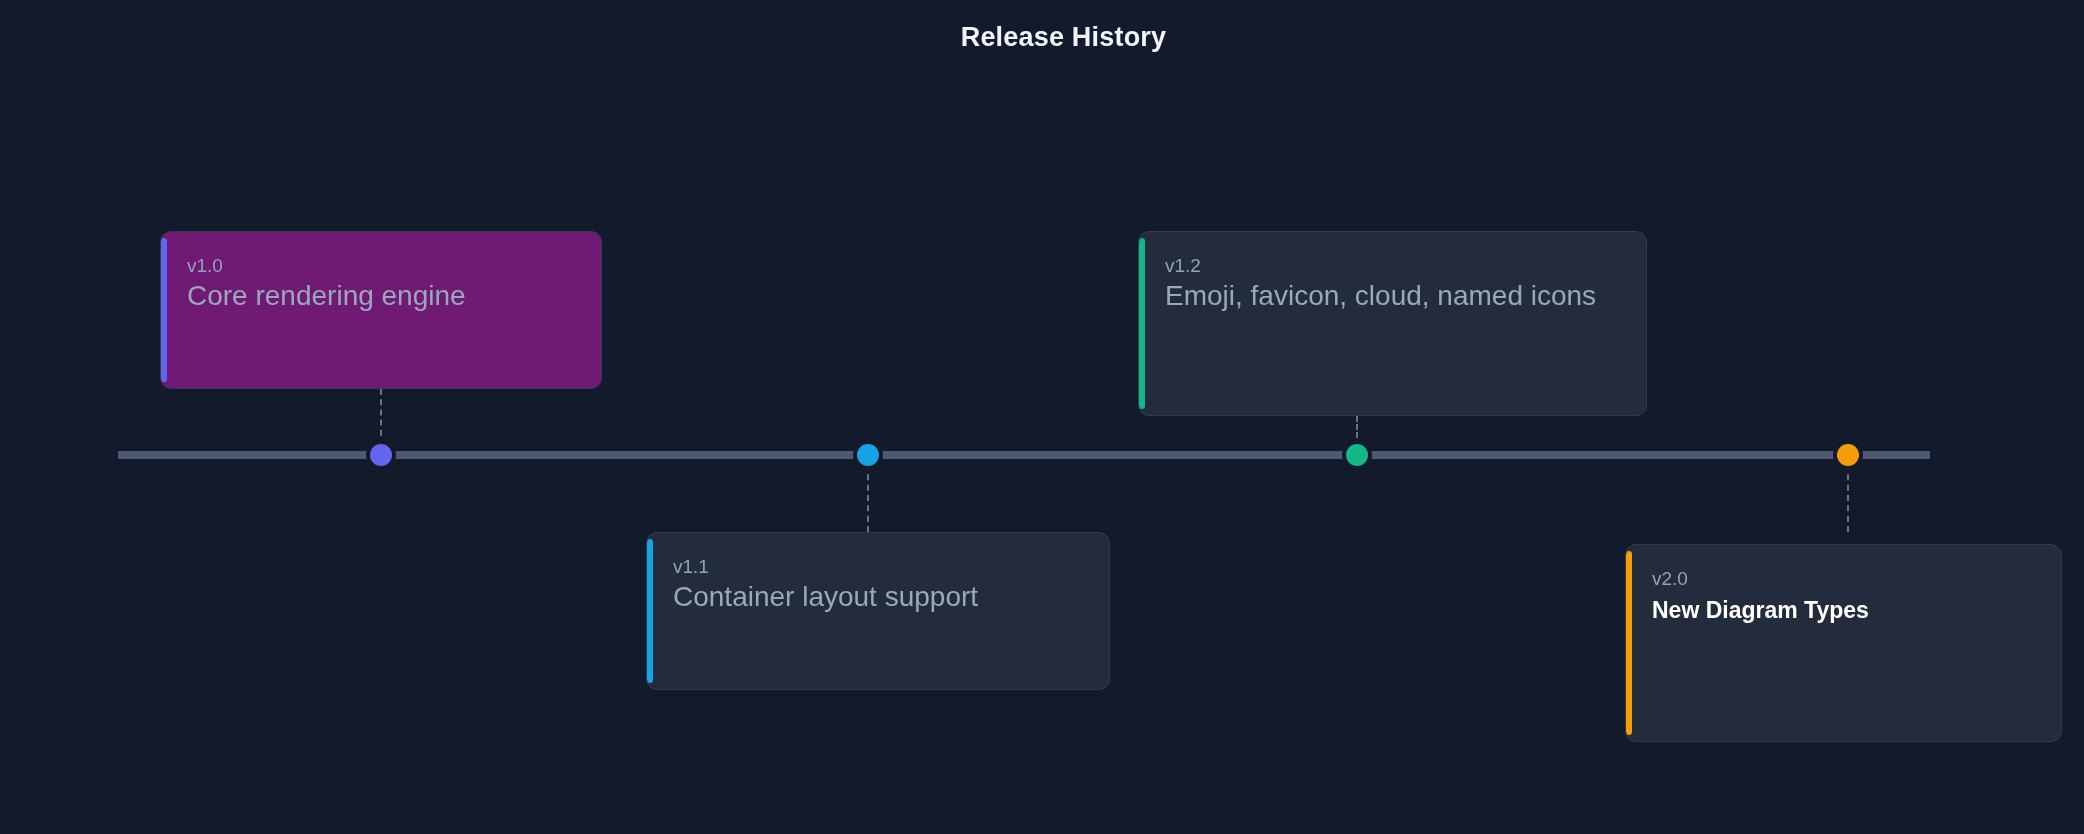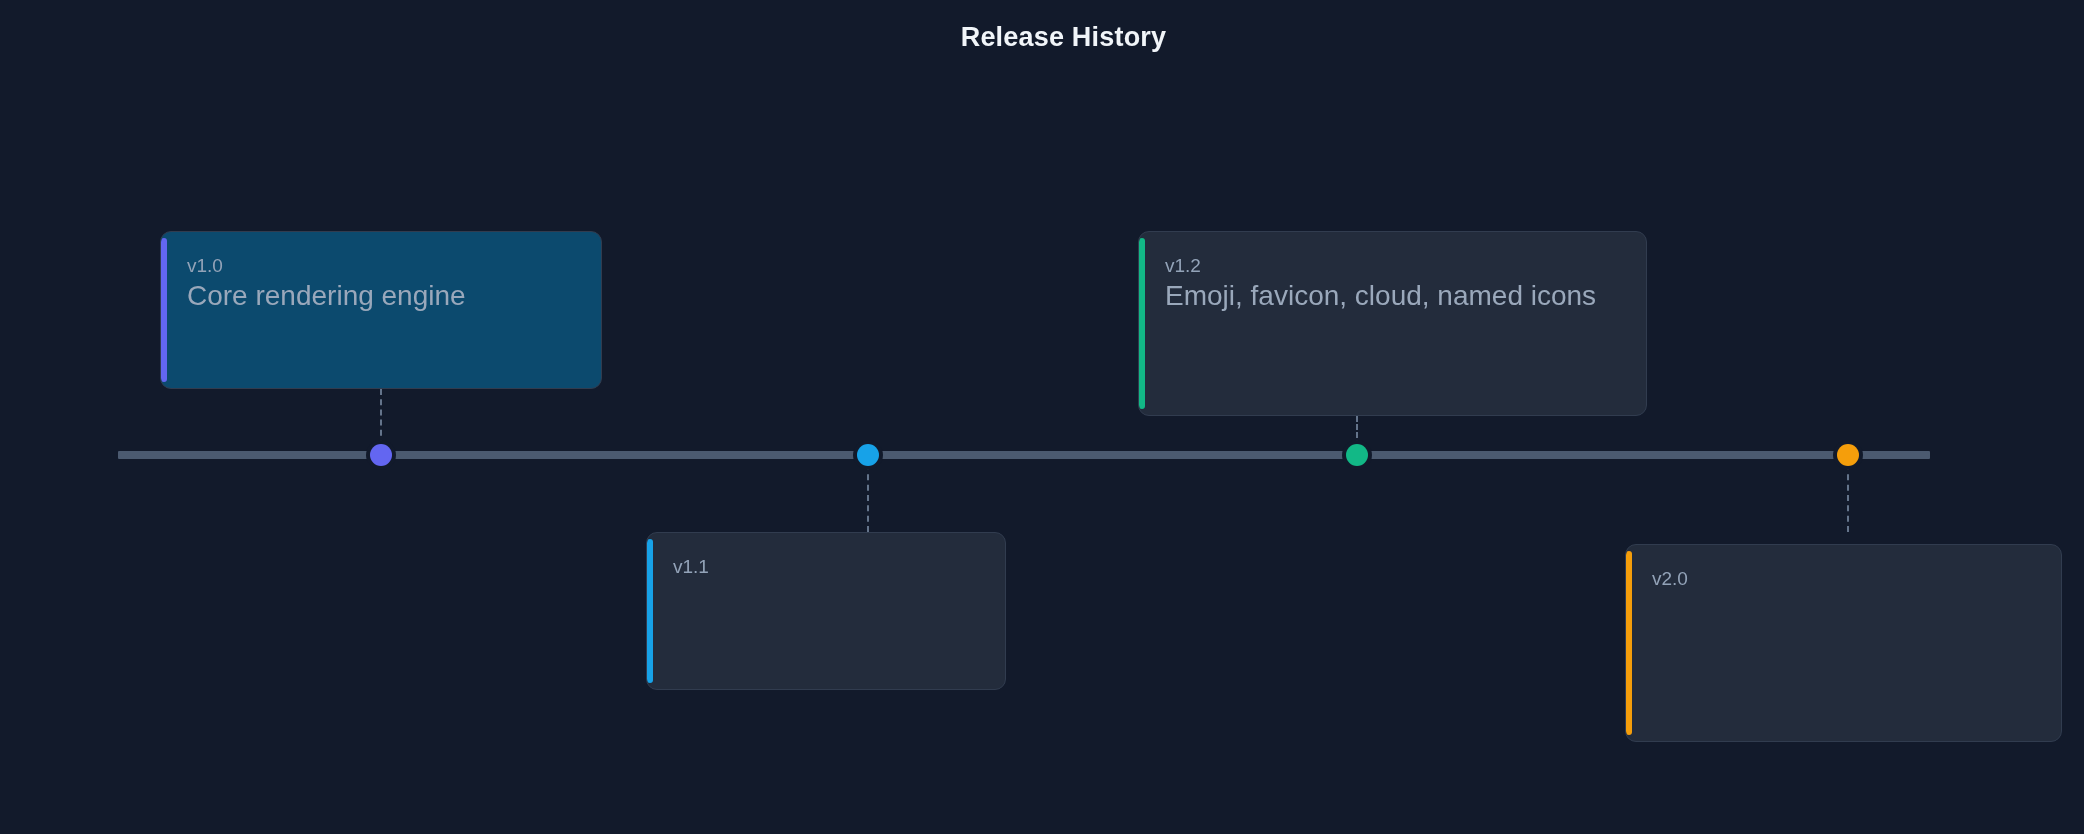--- a/index.html
+++ b/index.html
@@ -123,33 +123,35 @@
     </div>
 
   <div id="dots-layer">
       <div class="timeline-dot" style="left: 381px; top: 455px; background: rgb(99, 102, 241);"></div>
       <div class="timeline-dot" style="left: 868px; top: 455px; background: rgb(23, 162, 232);"></div>
       <div class="timeline-dot" style="left: 1357px; top: 455px; background: rgb(18, 184, 134);"></div>
       <div class="timeline-dot" style="left: 1848px; top: 455px; background: rgb(245, 158, 11);"></div>
     </div>
 
   <div id="cards-layer">
-      <div class="timeline-card" style="left: 160px; top: 231px; width: 442px; height: 158px; background: #0c4a6e; border-color: rgb(49, 60, 79);">
+      <div class="timeline-card" style="left: 160px; top: 231px; width: 442px; height: 158px; background: #701a75; border-color: rgb(49, 60, 79);">
         <div class="card-accent" style="background: rgb(99, 102, 241);"></div>
         <div class="card-version">v1.0</div>
         <div class="card-desc">Core rendering engine</div>
       </div>
-      <div class="timeline-card" style="left: 646px; top: 532px; width: 360px; height: 158px; background: rgb(35, 44, 60); border-color: rgb(49, 60, 79);">
+      <div class="timeline-card" style="left: 646px; top: 532px; width: 464px; height: 158px; background: rgb(35, 44, 60); border-color: rgb(49, 60, 79);">
         <div class="card-accent" style="background: rgb(23, 162, 232);"></div>
         <div class="card-version">v1.1</div>
+        <div class="card-desc">Container layout support</div>
       </div>
       <div class="timeline-card" style="left: 1138px; top: 231px; width: 509px; height: 185px; background: rgb(35, 44, 60); border-color: rgb(49, 60, 79);">
         <div class="card-accent" style="background: rgb(18, 184, 134);"></div>
         <div class="card-version">v1.2</div>
         <div class="card-desc">Emoji, favicon, cloud, named icons</div>
       </div>
       <div class="timeline-card" style="left: 1625px; top: 544px; width: 437px; height: 198px; background: rgb(35, 44, 60); border-color: rgb(49, 60, 79);">
         <div class="card-accent" style="background: rgb(245, 158, 11);"></div>
         <div class="card-version">v2.0</div>
+        <div class="card-title">New Diagram Types</div>
       </div>
     </div>
 
 </div>
 
 </body></html>

